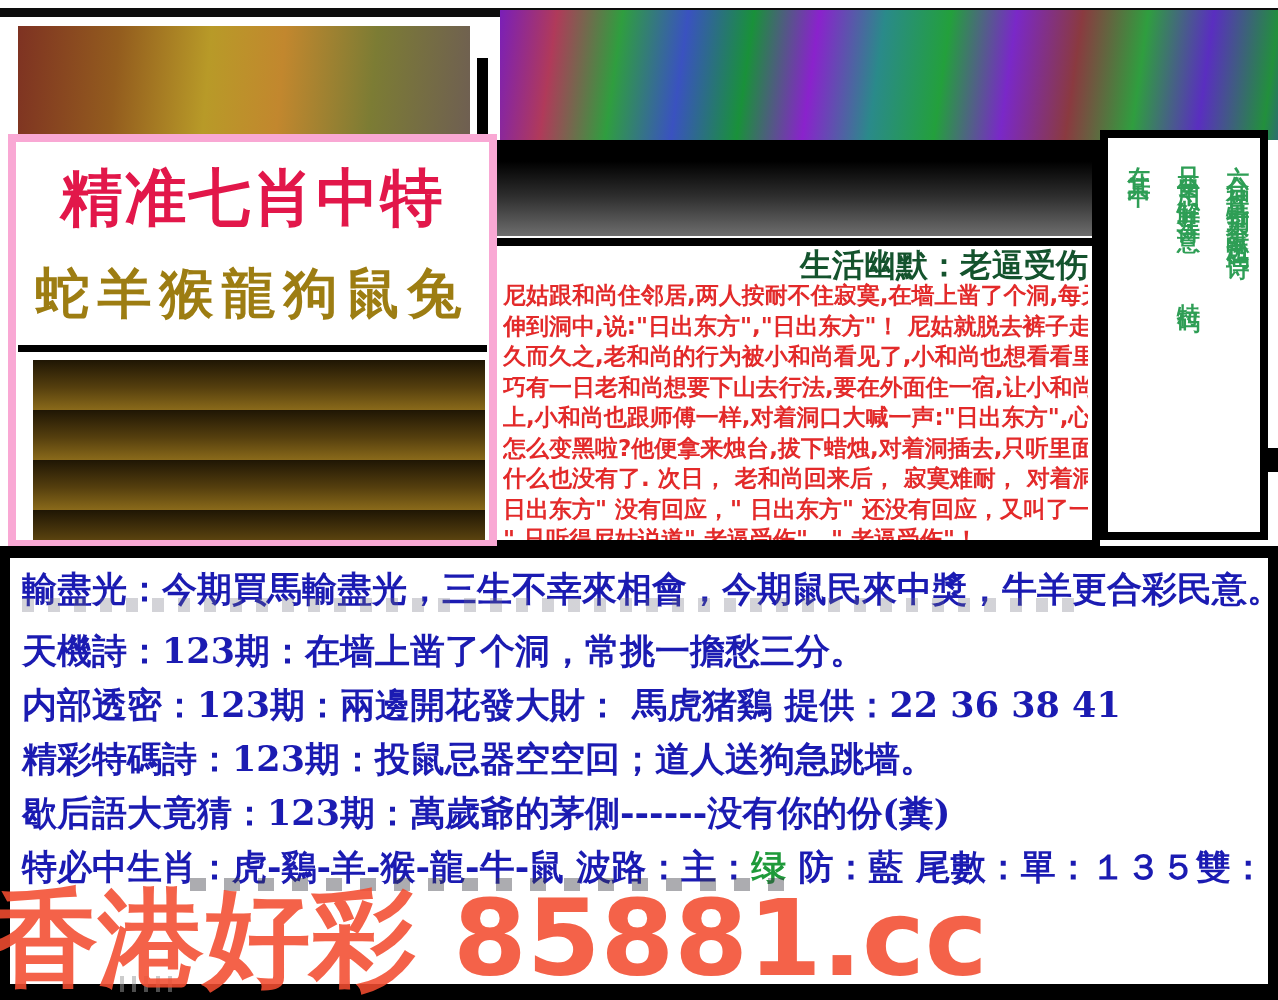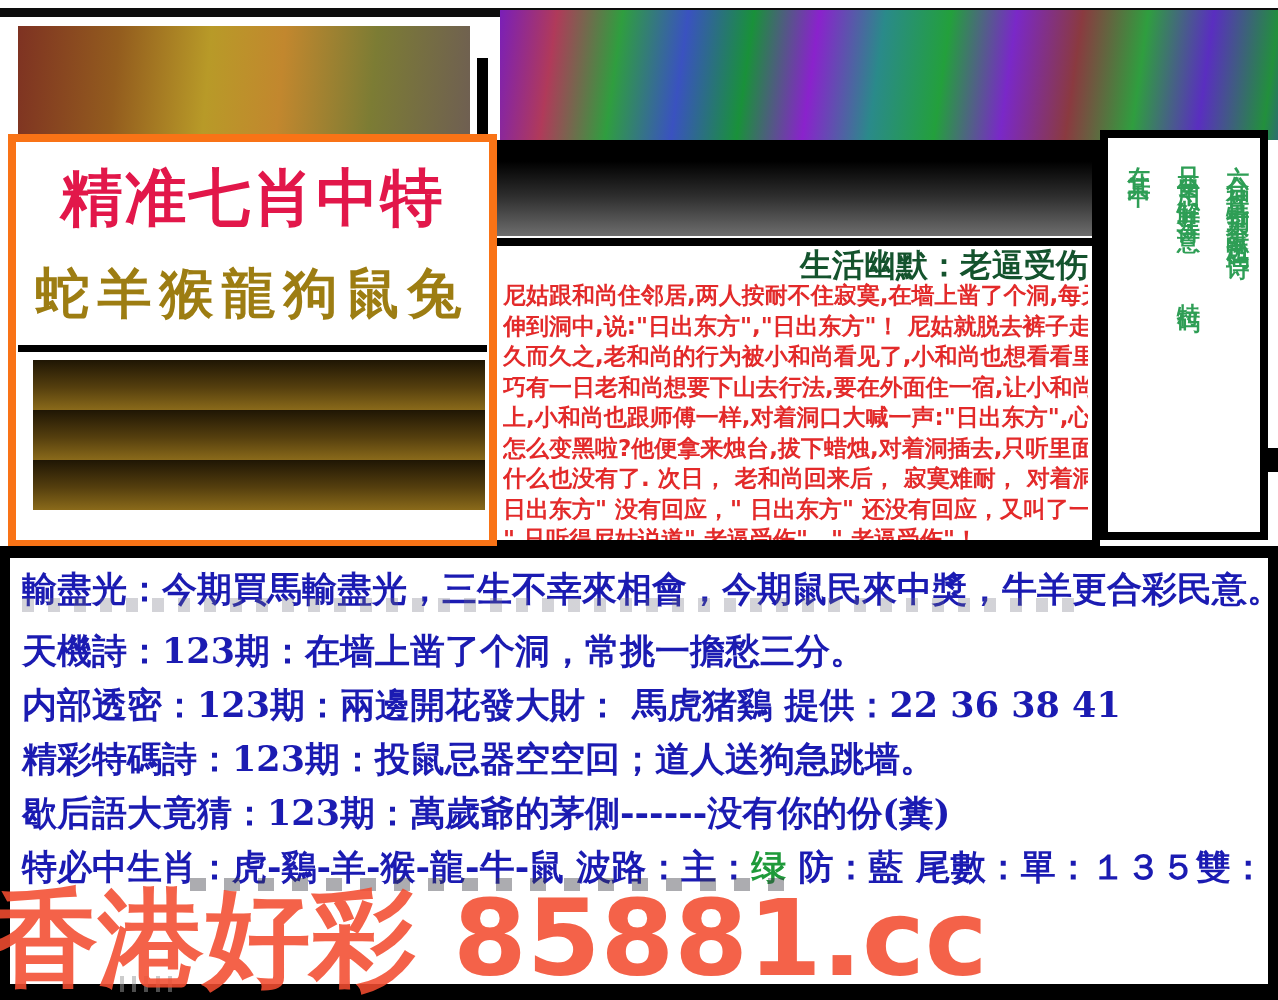--- a/index.html
+++ b/index.html
@@ -21,21 +21,21 @@
   }
   .vdivider { position:absolute; left:477px; top:58px; width:11px; height:80px; background:#000; }
   .masthead {
     position:absolute; left:500px; top:10px; width:803px; height:130px;
     font-size:114px; font-weight:900; text-align:center; line-height:124px; letter-spacing:2px;
     background:linear-gradient(98deg,#7a1fb8 0%,#b03a5a 7%,#2f9e3f 15%,#3a52c0 23%,#19913a 31%,#8a22cc 39%,#2a8a8a 47%,#23a03c 55%,#7a28c8 63%,#8a3a40 71%,#2f9e3f 79%,#5a2ec0 87%,#22903c 95%,#3a3ac0 100%);
   }
 
   .left-box {
     position:absolute; left:8px; top:134px; width:489px; height:414px;
-    border:8px solid #f97316; background:#fff; overflow:hidden;
+    border:8px solid #f9a8d4; background:#fff; overflow:hidden;
   }
   .seven-title {
     margin-top:14px; text-align:center; font-size:62px; font-weight:bold;
     color:#e2174a; letter-spacing:2px; white-space:nowrap;
   }
   .zodiac-row {
     margin-top:18px; text-align:center; font-size:54px; font-weight:800;
     color:#9d7d12; letter-spacing:8px; white-space:nowrap;
   }
   .left-divider { height:7px; background:#000; margin:14px 2px 0 2px; }
@@ -115,20 +115,21 @@
   <div class="vdivider"></div>
   <div class="masthead grad-text">神童透碼報</div>
 
   <div class="left-box">
     <div class="seven-title">精准七肖中特</div>
     <div class="zodiac-row">蛇羊猴龍狗鼠兔</div>
     <div class="left-divider"></div>
     <div class="poems">
       <div class="poem-line grad-text">二六相遇六下台，三六可动手。</div>
       <div class="poem-line grad-text">六合波坛转八八，摇头又摆尾。</div>
+      <div class="poem-line grad-text">二四跟随五成排，三字留一步。</div>
       <div class="poem-line grad-text">十分稳定开三十，相见乐融融。</div>
     </div>
   </div>
 
   <div class="mid-box">
     <div class="wave-header grad-text"><span class="flip-char">必</span><span>中波路：蓝波 绿波</span></div>
     <div class="mid-divider"></div>
     <div class="joke">
       <div class="joke-title">生活幽默：老逼受伤</div>
       <div class="joke-line">尼姑跟和尚住邻居,两人按耐不住寂寞,在墙上凿了个洞,每天晚上老和尚把X</div>

